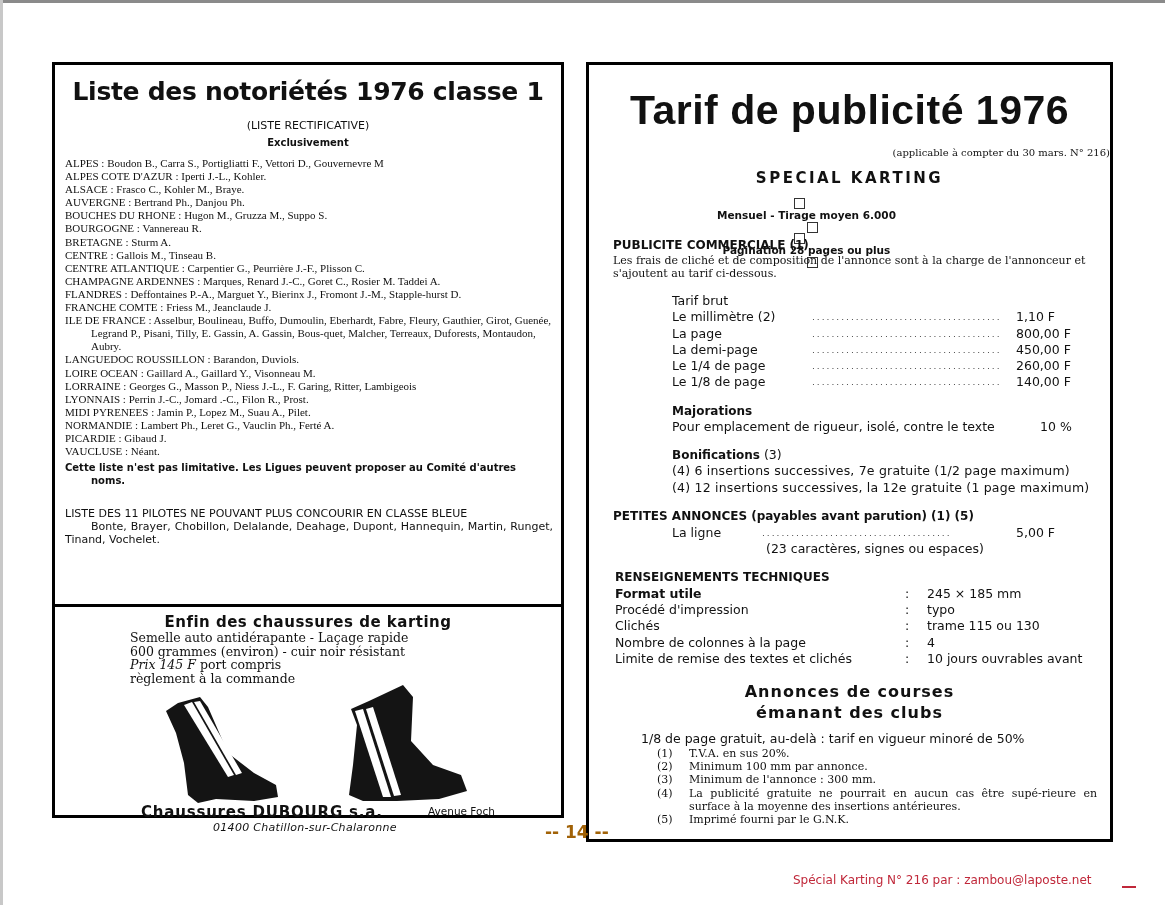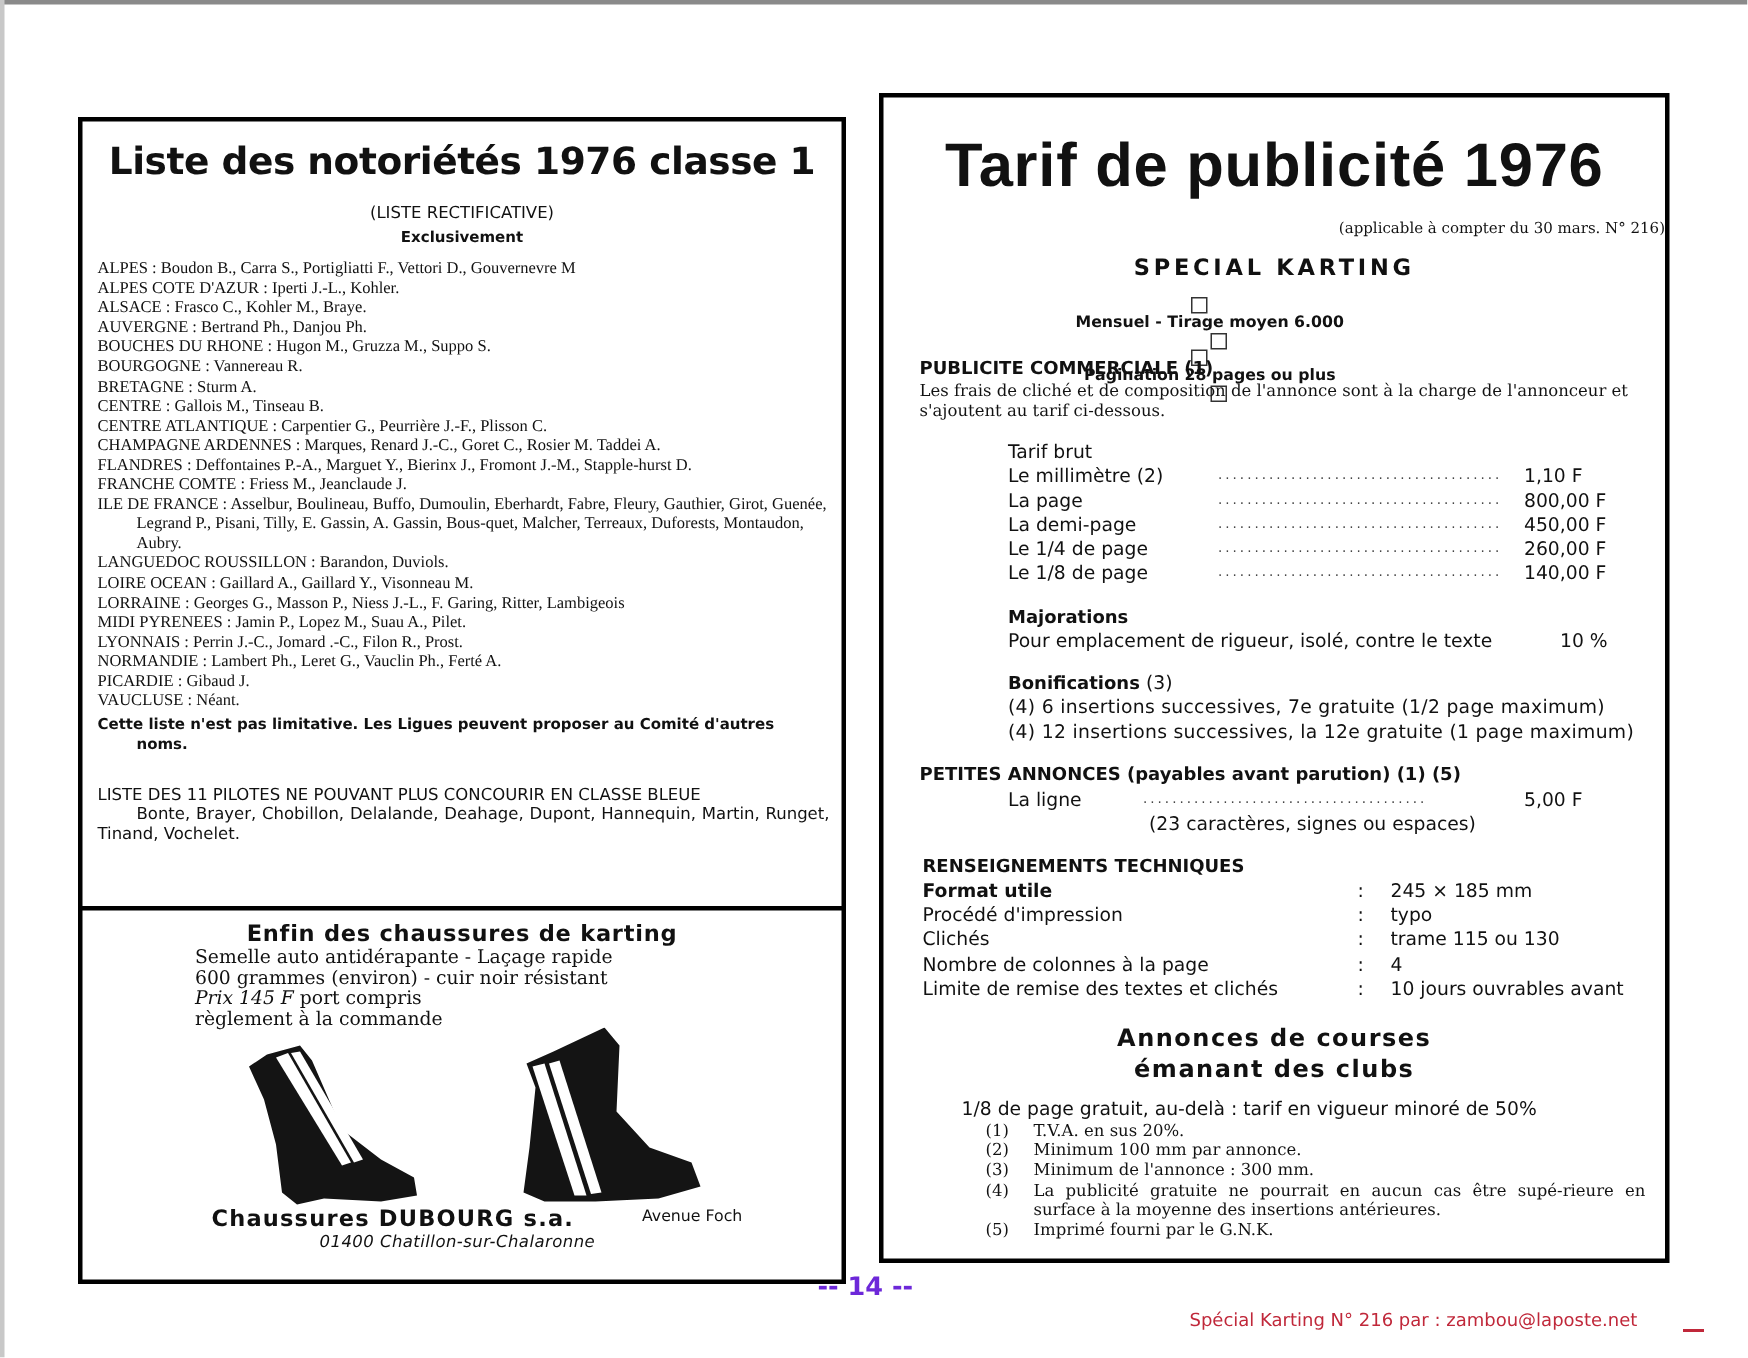--- a/index.html
+++ b/index.html
@@ -6,22 +6,22 @@
     body {
       width: 1165px; height: 905px; position: relative; overflow: hidden;
       background: #ffffff;
       font-family: "DejaVu Sans", sans-serif;
       color: #111;
     }
     .frame-top { position: absolute; left: 0; top: 0; width: 1165px; height: 3px; background: #8a8a8a; }
     .frame-left { position: absolute; left: 0; top: 0; width: 3px; height: 905px; background: #c8c8c8; }
 
     .box { position: absolute; border: 3px solid #000; box-sizing: border-box; background: #fff; }
-    #box-notoriety { left: 52px; top: 78px; width: 512px; height: 645px; }
-    #box-shoes { left: 52px; top: 604px; width: 512px; height: 252px; }
+    #box-notoriety { left: 52px; top: 62px; width: 512px; height: 645px; }
+    #box-shoes { left: 52px; top: 604px; width: 512px; height: 214px; }
     #box-tarif { left: 586px; top: 62px; width: 527px; height: 780px; }
 
     
     .not-title { position: absolute; left: 0; right: 0; top: 12px; text-align: center;
       font-family: "DejaVu Sans", sans-serif; font-weight: bold; font-size: 25px; letter-spacing: -0.3px; }
     .not-sub { position: absolute; left: 0; right: 0; top: 54px; text-align: center; font-size: 11px; }
     .not-excl { position: absolute; left: 0; right: 0; top: 72px; text-align: center; font-size: 10px; font-weight: bold; }
     .not-list { position: absolute; left: 10px; right: 8px; top: 92px; font-size: 11px; line-height: 13.1px; }
     .not-item { margin: 0; padding-left: 26px; text-indent: -26px; font-family: Liberation Serif, serif; }
     .not-note { font-weight: bold; font-size: 10px; margin-top: 4px; line-height: 12.5px; padding-left: 26px; text-indent: -26px; }
@@ -62,21 +62,21 @@
     .tech-label { width: 290px; }
     .tech-colon { width: 22px; }
     .ann-title { position: absolute; left: 0; right: 0; top: 616px; text-align: center; font-weight: bold; font-size: 16px; line-height: 21px; letter-spacing: 1px; }
     .ann-line { position: absolute; left: 52px; top: 666px; font-size: 12.5px; }
     .footnotes { position: absolute; left: 68px; top: 682px; width: 440px; font-family: "DejaVu Serif", serif; font-size: 11px; line-height: 13.2px; }
     .fn-row { display: flex; }
     .fn-num { width: 32px; }
     .fn-text { flex: 1; text-align: justify; }
 
     
-    .page-num { position: absolute; left: 545px; top: 848px; color: #6d28d9; font-weight: bold; font-size: 17px; font-family: "DejaVu Sans", sans-serif; }
+    .page-num { position: absolute; left: 545px; top: 822px; color: #a16207; font-weight: bold; font-size: 17px; font-family: "DejaVu Sans", sans-serif; }
     .footer-credit { position: absolute; left: 793px; top: 873px; color: #c0283a; font-size: 12px; font-family: "DejaVu Sans", sans-serif; }
     .footer-underscore { position: absolute; left: 1122px; top: 886px; width: 14px; height: 1.5px; background: #c0283a; }
   </style>
 </head>
 <body>
 
 <div class="frame-top"></div>
 <div class="frame-left"></div>
 
 <div class="box" id="box-notoriety">
@@ -93,22 +93,22 @@
     <p class="not-item">BRETAGNE : Sturm A.</p>
     <p class="not-item">CENTRE : Gallois M., Tinseau B.</p>
     <p class="not-item">CENTRE ATLANTIQUE : Carpentier G., Peurrière J.-F., Plisson C.</p>
     <p class="not-item">CHAMPAGNE ARDENNES : Marques, Renard J.-C., Goret C., Rosier M. Taddei A.</p>
     <p class="not-item">FLANDRES : Deffontaines P.-A., Marguet Y., Bierinx J., Fromont J.-M., Stapple-hurst D.</p>
     <p class="not-item">FRANCHE COMTE : Friess M., Jeanclaude J.</p>
     <p class="not-item">ILE DE FRANCE : Asselbur, Boulineau, Buffo, Dumoulin, Eberhardt, Fabre, Fleury, Gauthier, Girot, Guenée, Legrand P., Pisani, Tilly, E. Gassin, A. Gassin, Bous-quet, Malcher, Terreaux, Duforests, Montaudon, Aubry.</p>
     <p class="not-item">LANGUEDOC ROUSSILLON : Barandon, Duviols.</p>
     <p class="not-item">LOIRE OCEAN : Gaillard A., Gaillard Y., Visonneau M.</p>
     <p class="not-item">LORRAINE : Georges G., Masson P., Niess J.-L., F. Garing, Ritter, Lambigeois</p>
+    <p class="not-item">LYONNAIS : Perrin J.-C., Jomard .-C., Filon R., Prost.</p>
     <p class="not-item">MIDI PYRENEES : Jamin P., Lopez M., Suau A., Pilet.</p>
-    <p class="not-item">LYONNAIS : Perrin J.-C., Jomard .-C., Filon R., Prost.</p>
     <p class="not-item">NORMANDIE : Lambert Ph., Leret G., Vauclin Ph., Ferté A.</p>
     <p class="not-item">PICARDIE : Gibaud J.</p>
     <p class="not-item">VAUCLUSE : Néant.</p>
     <p class="not-note">Cette liste n'est pas limitative. Les Ligues peuvent proposer au Comité d'autres noms.</p>
     <div class="not-list2">
       <div>LISTE DES 11 PILOTES NE POUVANT PLUS CONCOURIR EN CLASSE BLEUE</div>
       <div class="not-list2-names">Bonte, Brayer, Chobillon, Delalande, Deahage, Dupont, Hannequin, Martin, Runget, Tinand, Vochelet.</div>
     </div>
   </div>
 </div>

